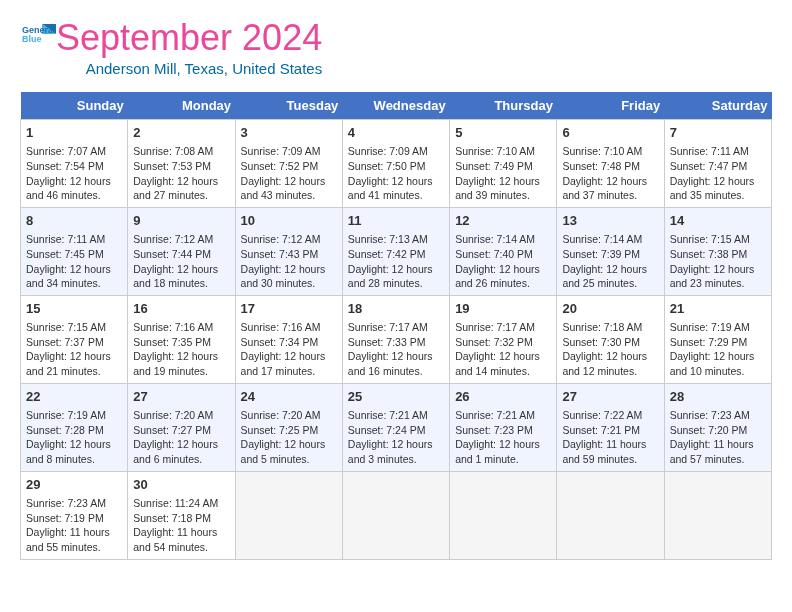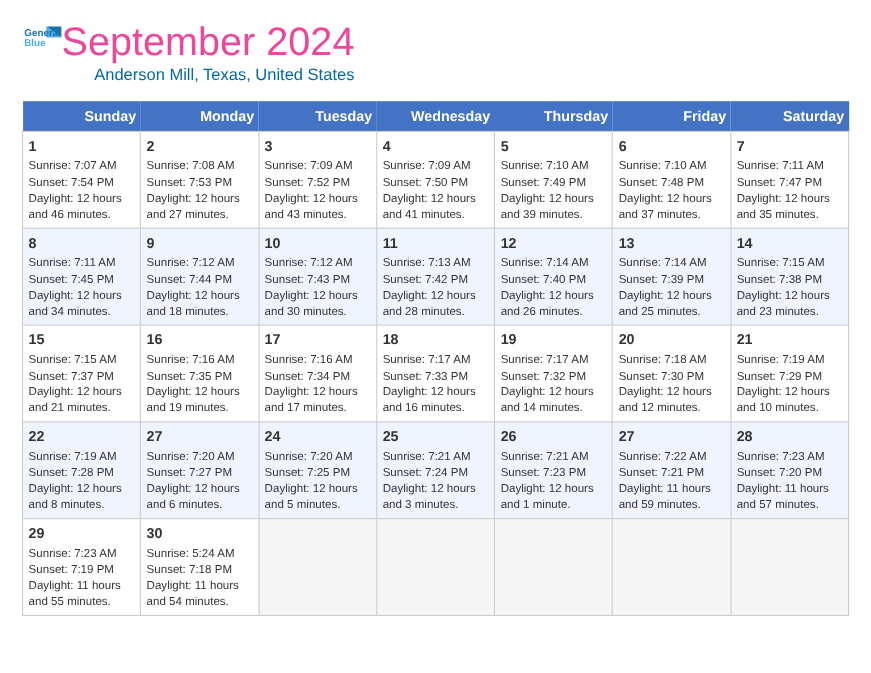--- a/index.html
+++ b/index.html
@@ -287,21 +287,21 @@
       </tr>
       <tr>
         <td>
         <span class="day-number">29</span>
         <span>Sunrise: 7:23 AM</span><br>
         <span>Sunset: 7:19 PM</span><br>
         <span>Daylight: 11 hours and 55 minutes.</span>
       </td>
         <td>
         <span class="day-number">30</span>
-        <span>Sunrise: 5:24 AM</span><br>
+        <span>Sunrise: 11:24 AM</span><br>
         <span>Sunset: 7:18 PM</span><br>
         <span>Daylight: 11 hours and 54 minutes.</span>
       </td>
         <td class="cell-empty"></td>
         <td class="cell-empty"></td>
         <td class="cell-empty"></td>
         <td class="cell-empty"></td>
         <td class="cell-empty"></td>
       </tr>
     </tbody>

